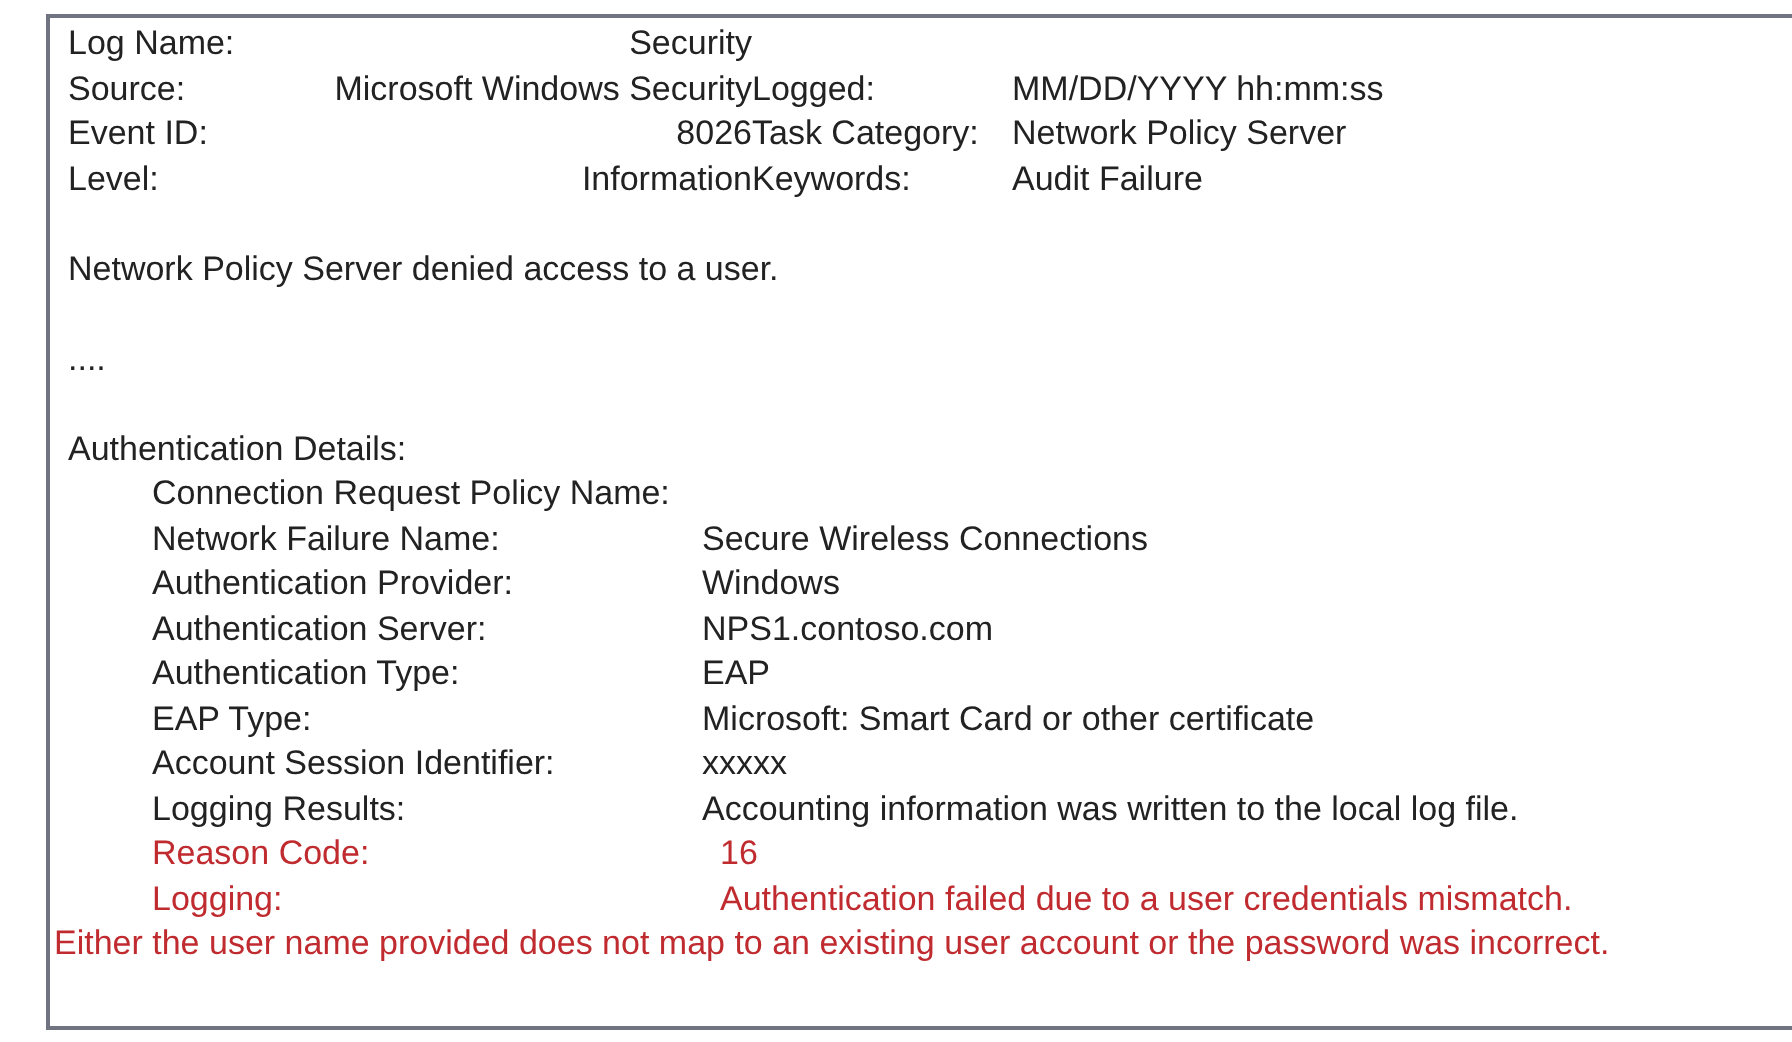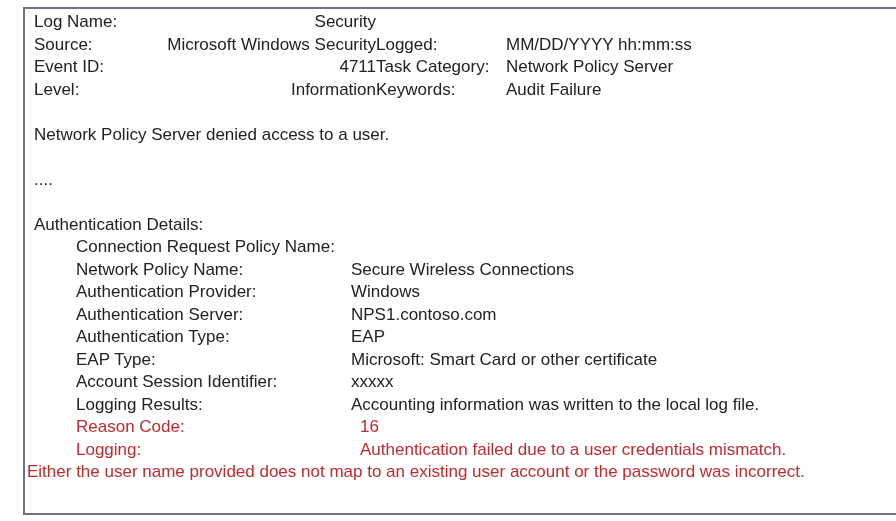--- a/index.html
+++ b/index.html
@@ -61,21 +61,21 @@
 
     <div class="hrow">
       <span class="hl">Source:</span>
       <span class="hv">Microsoft Windows Security</span>
       <span class="hl2">Logged:</span>
       <span class="hv2">MM/DD/YYYY hh:mm:ss</span>
     </div>
 
     <div class="hrow">
       <span class="hl">Event ID:</span>
-      <span class="hv">4711</span>
+      <span class="hv">8026</span>
       <span class="hl2">Task Category:</span>
       <span class="hv2">Network Policy Server</span>
     </div>
 
     <div class="hrow">
       <span class="hl">Level:</span>
       <span class="hv">Information</span>
       <span class="hl2">Keywords:</span>
       <span class="hv2">Audit Failure</span>
     </div>
@@ -89,21 +89,21 @@
     <div class="line">....</div>
 
     <div class="sp"></div>
 
     <div class="line">Authentication Details:</div>
 
     <div class="drow">
       <span class="dl">Connection Request Policy Name:</span>
     </div>
     <div class="drow">
-      <span class="dl">Network Policy Name:</span>
+      <span class="dl">Network Failure Name:</span>
       <span class="dv">Secure Wireless Connections</span>
     </div>
     <div class="drow">
       <span class="dl">Authentication Provider:</span>
       <span class="dv">Windows</span>
     </div>
     <div class="drow">
       <span class="dl">Authentication Server:</span>
       <span class="dv">NPS1.contoso.com</span>
     </div>

